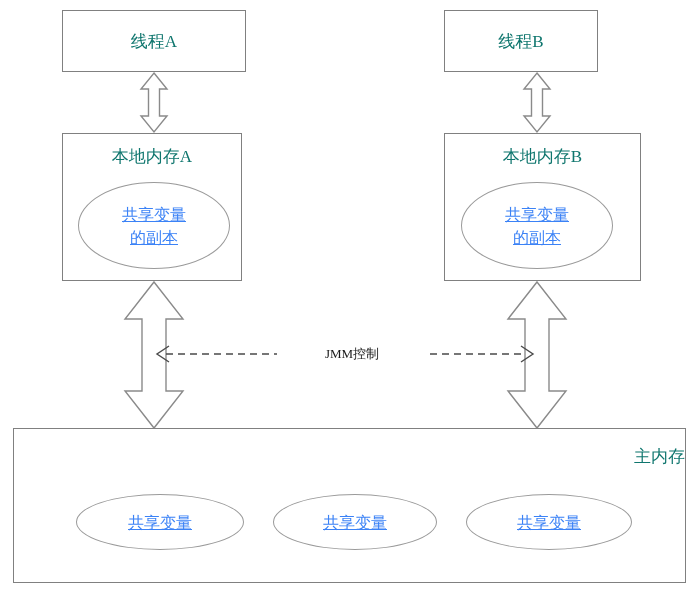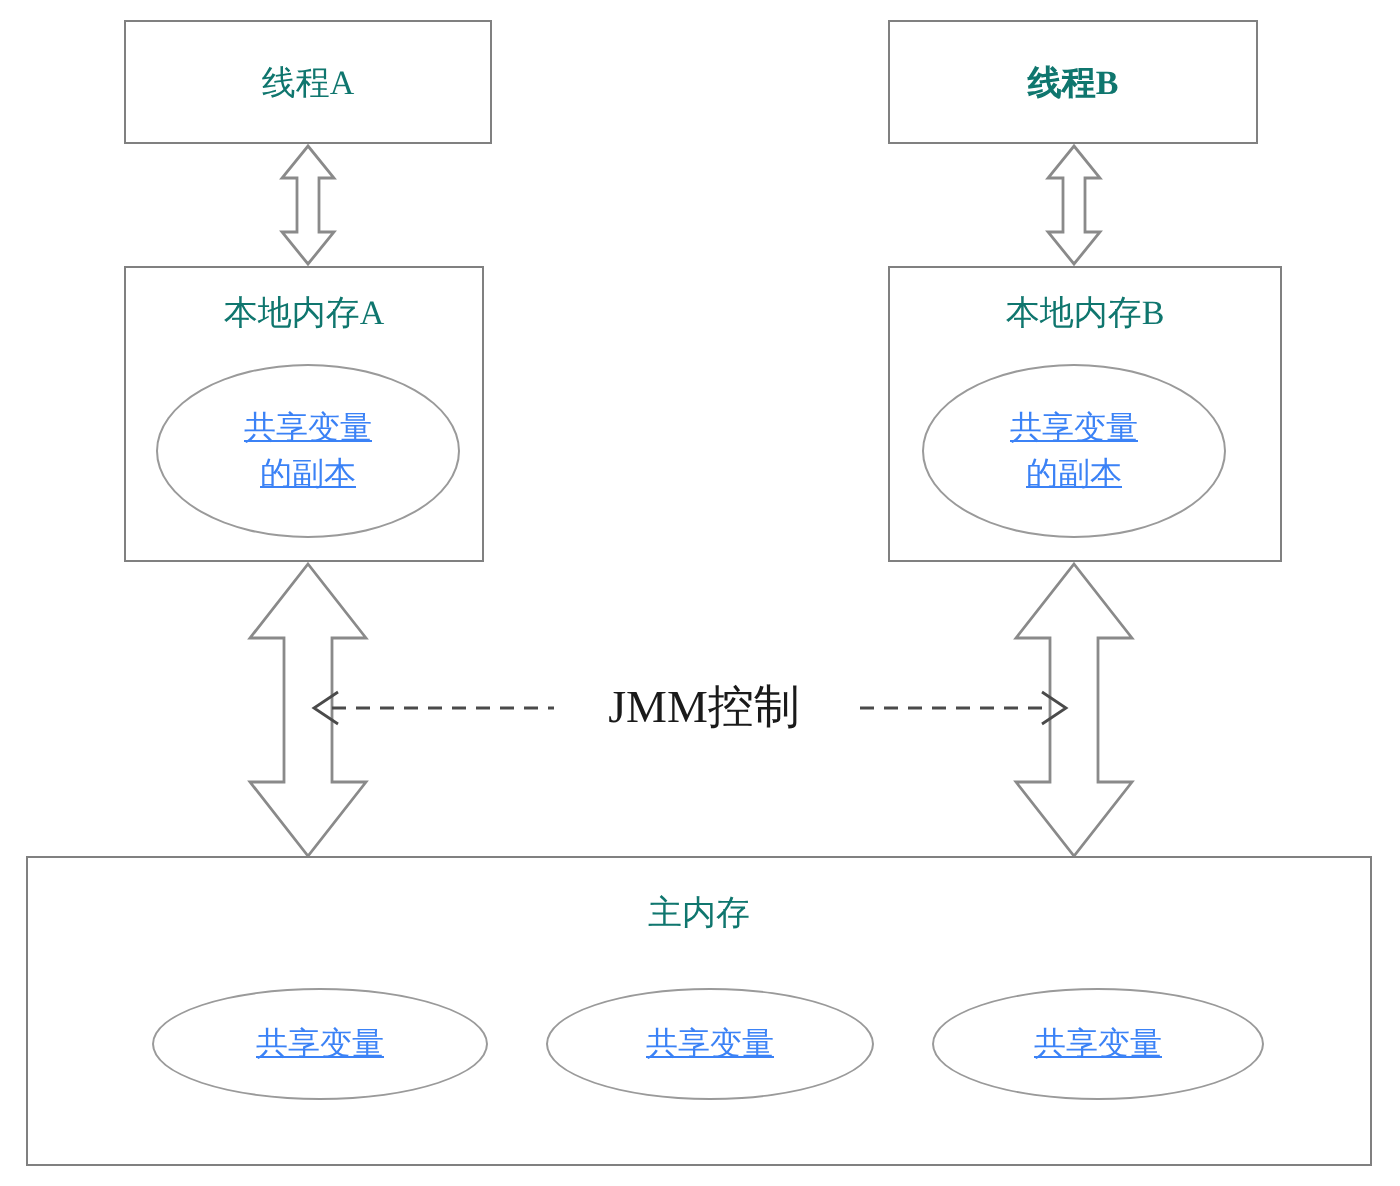--- a/index.html
+++ b/index.html
@@ -70,37 +70,37 @@
   .dash-head {
     stroke: #4a4a4a;
     stroke-width: 1.4;
     fill: none;
     stroke-linecap: butt;
   }
   .jmm-label {
     position: absolute;
     text-align: center;
     color: #1a1a1a;
-    font-size: 23px;
+    font-size: 13px;
     line-height: 20px;
     white-space: nowrap;
     background: #ffffff;
     padding: 0 7px;
   }
 </style>
 </head>
 <body>
 
 <div id="canvas">
 
   <div class="box" style="left:62px; top:10px; width:184px; height:62px;">
     <div class="box-label" style="top:21px;">线程A</div>
   </div>
 
-  <div class="box" style="left:444px; top:10px; width:185px; height:62px;font-weight:bold;">
+  <div class="box" style="left:444px; top:10px; width:154px; height:62px;">
     <div class="box-label" style="top:21px;">线程B</div>
   </div>
 
   <svg class="arrow-svg" style="left:138px; top:72px;" width="32" height="61" viewBox="0 0 32 61">
     <polygon class="blockarrow" points="16,1 29,17 21.5,17 21.5,44 29,44 16,60 3,44 10.5,44 10.5,17 3,17"></polygon>
   </svg>
 
   <svg class="arrow-svg" style="left:521px; top:72px;" width="32" height="61" viewBox="0 0 32 61">
     <polygon class="blockarrow" points="16,1 29,17 21.5,17 21.5,44 29,44 16,60 3,44 10.5,44 10.5,17 3,17"></polygon>
   </svg>
@@ -130,21 +130,21 @@
   </svg>
 
   <svg class="arrow-svg" style="left:154px; top:342px;" width="382" height="24" viewBox="0 0 382 24">
     <line class="dash-line" x1="12" y1="12" x2="370" y2="12"></line>
     <polyline class="dash-head" points="15,4 3,12 15,20"></polyline>
     <polyline class="dash-head" points="367,4 379,12 367,20"></polyline>
   </svg>
   <div class="jmm-label" style="left:277px; top:344px; width:136px;">JMM控制</div>
 
   <div class="box" style="left:13px; top:428px; width:673px; height:155px;">
-    <div class="box-label" style="top:18px;">主内存</div>
+    <div class="box-label" style="top:18px;text-align:right;">主内存</div>
 
     <div class="ellipse" style="left:62px; top:65px; width:168px; height:56px;">
       <div class="ellipse-label">共享变量</div>
     </div>
 
     <div class="ellipse" style="left:259px; top:65px; width:164px; height:56px;">
       <div class="ellipse-label">共享变量</div>
     </div>
 
     <div class="ellipse" style="left:452px; top:65px; width:166px; height:56px;">

